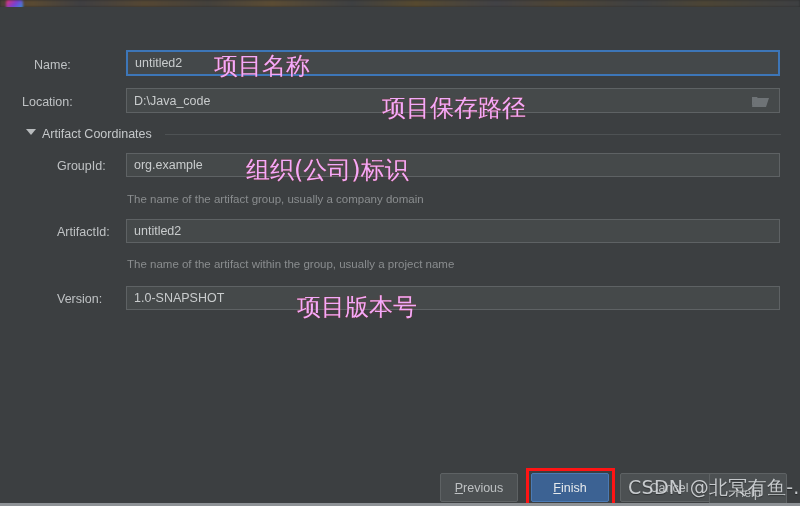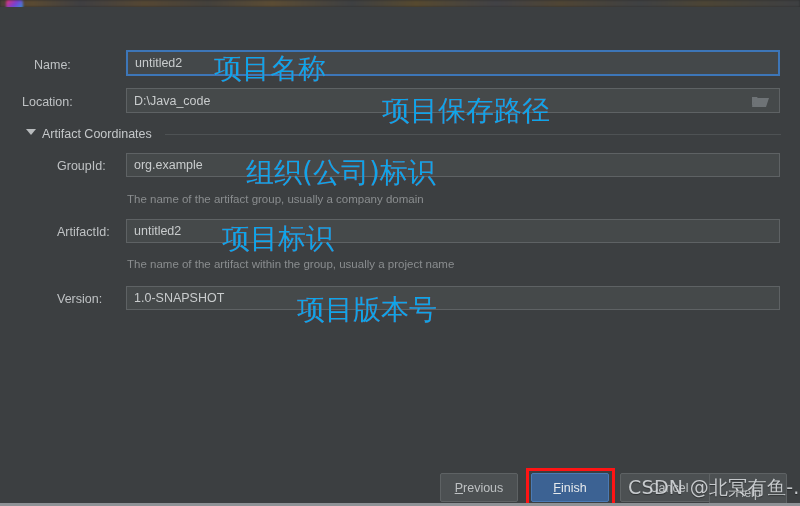--- a/index.html
+++ b/index.html
@@ -176,23 +176,23 @@
   #artifact-field { left: 126px; top: 212px; width: 654px; height: 24px; }
   #artifact-hint { left: 127px; top: 251px; }
 
   
   #version-label { left: 57px; top: 285px; }
   #version-field { left: 126px; top: 279px; width: 654px; height: 24px; }
 
   
   .anno {
     position: absolute;
-    color: #0ea5e9;
+    color: #f0abfc;
     font-family: "DejaVu Sans", sans-serif;
-    font-size: 28px;
+    font-size: 24px;
     font-weight: 400;
     white-space: nowrap;
     text-shadow: 0 0 1px rgba(232,27,27,0.6);
   }
   #anno-name     { left: 214px; top: 43px;  }
   #anno-location { left: 382px; top: 85px;  }
   #anno-group    { left: 246px; top: 147px; }
   #anno-artifact { left: 222px; top: 213px; }
   #anno-version  { left: 265px; top: 284px; margin-left: 32px; }
 
@@ -285,21 +285,20 @@
   <div class="hint" id="artifact-hint">The name of the artifact within the group, usually a project name</div>
 
   <div class="lbl" id="version-label">Version:</div>
   <div class="field" id="version-field">
     <span title="1.0-SNAPSHOT">1.0-SNAPSHOT</span>
   </div>
 
   <div class="anno" id="anno-name">项目名称</div>
   <div class="anno" id="anno-location">项目保存路径</div>
   <div class="anno" id="anno-group">组织(公司)标识</div>
-  <div class="anno" id="anno-artifact">项目标识</div>
   <div class="anno" id="anno-version">项目版本号</div>
 
   <div class="btn" id="prev-btn">
     <span><u>P</u>revious</span>
   </div>
 
   <div class="btn" id="finish-btn">
     <span><u>F</u>inish</span>
   </div>
 

